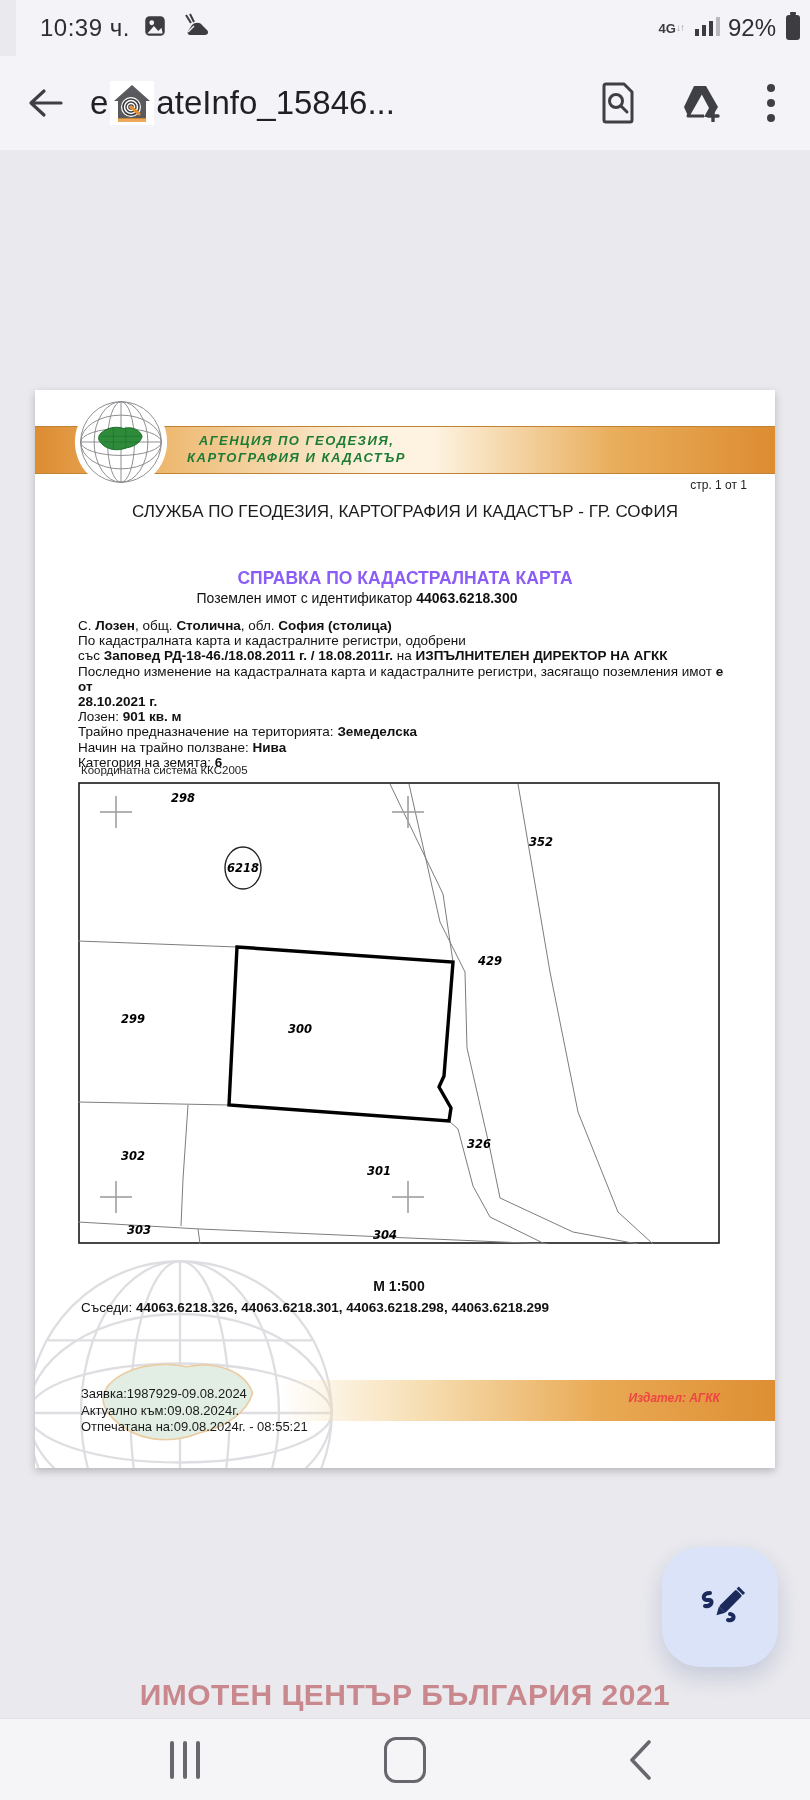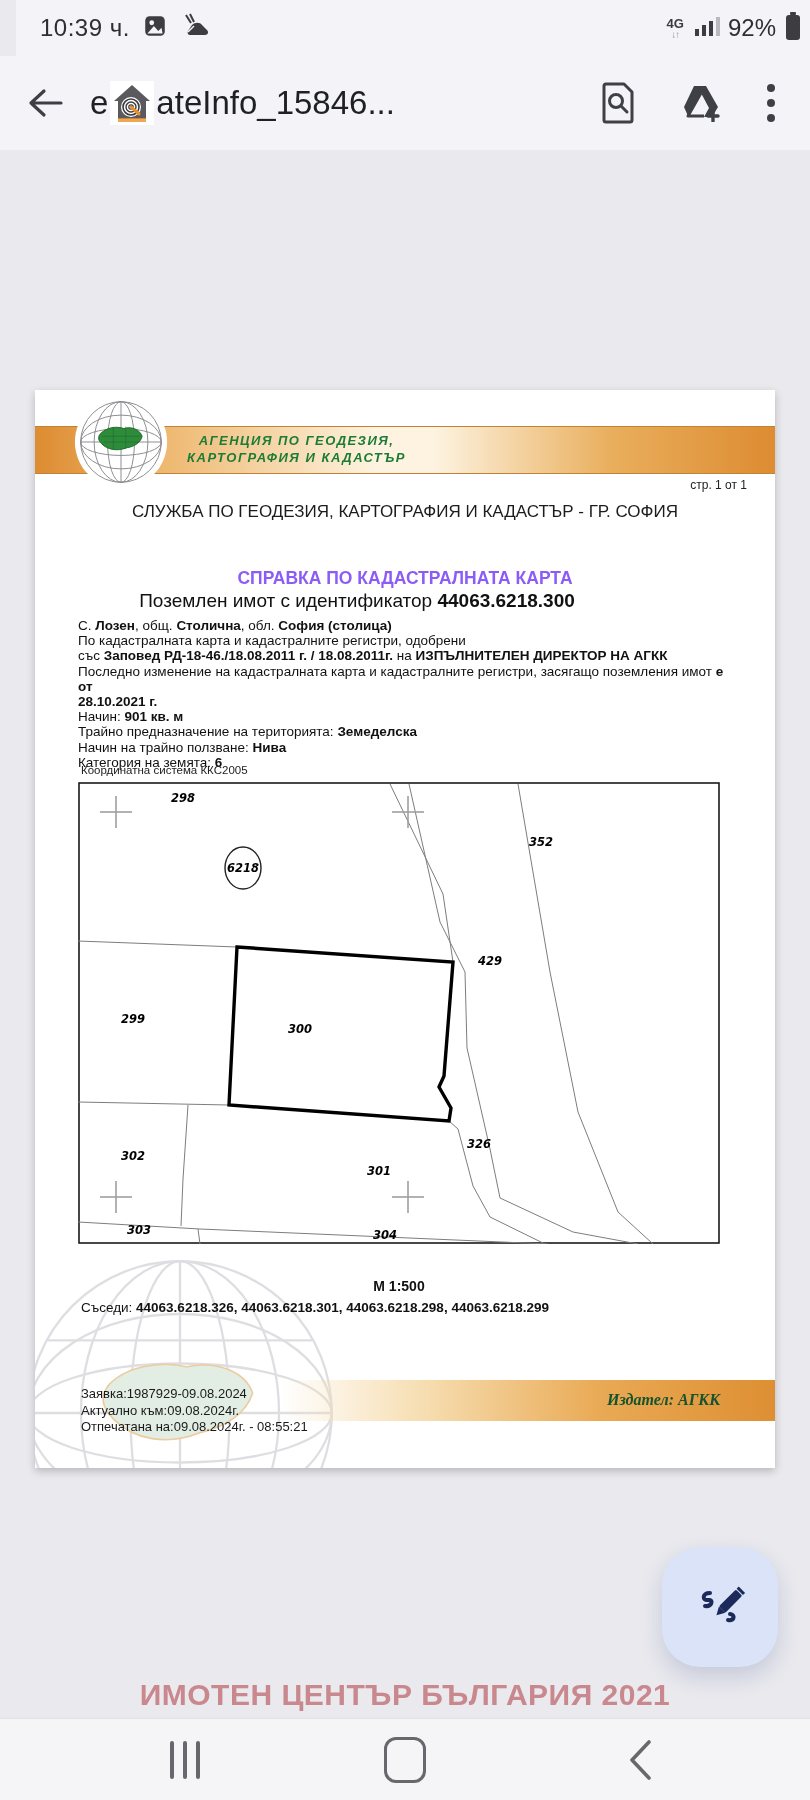--- a/index.html
+++ b/index.html
@@ -4,21 +4,21 @@
 <style>
   html,body{margin:0;padding:0;}
   body{width:810px;height:1800px;position:relative;font-family:"Liberation Sans",sans-serif;background:#e9e9ee;overflow:hidden;}
   .b{font-weight:bold;}
   
   .status-bar{position:absolute;top:0;left:16px;width:810px;height:56px;background:#f4f3f8;display:flex;align-items:center;justify-content:space-between;padding:0 24px;box-sizing:border-box;z-index:30;}
   .sb-left{display:flex;align-items:center;gap:12px;}
   .sb-time{font-size:24px;color:#2e2e33;font-weight:400;letter-spacing:.5px;}
   .sb-right{display:flex;align-items:center;gap:8px;}
   .sb-pct{font-size:24px;color:#2e2e33;}
-  .net-wrap{display:flex;flex-direction:column;align-items:center;line-height:1;margin-right:2px;}
+  .net-wrap{display:flex;flex-direction:row;align-items:center;line-height:1;margin-right:2px;}
   .net-4g{font-size:13px;font-weight:bold;color:#3a3a3f;}
   .net-arrows{font-size:10px;color:#9a9aa0;letter-spacing:-1px;}
   
   .toolbar{position:absolute;top:56px;left:0;width:810px;height:94px;background:#f4f3f8;display:flex;align-items:center;z-index:30;}
   .tb-back{width:90px;display:flex;justify-content:center;align-items:center;cursor:pointer;}
   .tb-title{flex:1;display:flex;align-items:center;font-size:33px;color:#1f2024;white-space:nowrap;overflow:hidden;}
   .tb-doc-icon{width:44px;height:44px;margin:0 2px;flex:0 0 auto;}
   .tb-actions{display:flex;align-items:center;gap:44px;padding-right:34px;}
   .tb-btn{display:flex;align-items:center;justify-content:center;cursor:pointer;}
   
@@ -26,29 +26,29 @@
   .page{position:absolute;left:35px;top:240px;width:740px;height:1078px;background:#ffffff;box-shadow:0 3px 8px rgba(0,0,0,.22);overflow:hidden;}
   
   .banner{position:absolute;left:0;top:36px;width:740px;height:46px;background:linear-gradient(90deg,#dd8c31 0%,#edb56a 16%,#fdf3e0 46%,#fdf3e0 54%,#e9ae5c 78%,#dd8c31 100%);border-top:1px solid #c08336;border-bottom:1px solid #c08336;}
   .agency-name{position:absolute;left:152px;top:42px;font-size:13px;font-weight:bold;font-style:italic;color:#1c7c35;letter-spacing:1.5px;line-height:17px;text-align:center;}
   .banner-address{position:absolute;right:14px;top:39px;text-align:right;font-size:9.5px;line-height:13px;color:#f7f3ea;}
   .banner-address .mail{color:#1e6e34;font-weight:bold;}
   .agkk-logo{position:absolute;left:38px;top:4px;}
   .page-note{position:absolute;top:88px;right:28px;font-size:12px;color:#222;}
   .office-title{position:absolute;top:112px;left:0;width:740px;text-align:center;font-size:17px;color:#1c1c1c;}
   .doc-title{position:absolute;top:155px;left:0;width:740px;text-align:center;font-size:17.5px;font-weight:bold;color:#8b5cf6;margin-top:23px;}
-  .parcel-line{position:absolute;top:200px;left:0;width:644px;text-align:center;font-size:19px;color:#111;}
+  .parcel-line{position:absolute;top:200px;left:0;width:644px;text-align:center;font-size:14px;color:#111;}
   .body-lines{position:absolute;top:228px;left:43px;width:660px;font-size:13.5px;line-height:15.2px;color:#111;}
   .coord-note{position:absolute;top:374px;left:46px;font-size:11.5px;color:#222;}
   .map-wrap{position:absolute;top:392px;left:43px;width:642px;height:462px;}
   .map-wrap svg{display:block;}
   .map-scale{position:absolute;top:888px;left:43px;width:642px;text-align:center;font-size:14px;font-weight:bold;color:#111;}
   .neighbors{position:absolute;top:910px;left:46px;font-size:13.5px;color:#111;}
   .footer-bar{position:absolute;top:990px;left:246px;width:494px;height:41px;background:linear-gradient(90deg,rgba(253,244,226,0) 0%,#f6dcae 30%,#e9a954 65%,#de8f33 100%);}
-  .issuer{position:absolute;top:1001px;right:55px;font-size:16px;font-style:italic;font-weight:bold;color:#14532d;font-family:Liberation Serif, serif;}
+  .issuer{position:absolute;top:1001px;right:55px;font-size:12px;font-style:italic;font-weight:bold;color:#ef4444;}
   .footer-rows{position:absolute;top:996px;left:46px;font-size:13px;line-height:16.5px;color:#1a1a1a;}
   .watermark{position:absolute;left:-20px;top:858px;opacity:.6;}
   
   .m-thin{fill:none;stroke:#7d7d7d;stroke-width:1;}
   .m-thick{fill:none;stroke:#000;stroke-width:3.4;stroke-linejoin:miter;}
   .m-cross{stroke:#9f9fa3;stroke-width:1.6;}
   .m-label{font-family:"DejaVu Sans",sans-serif;font-size:11.5px;font-style:italic;font-weight:bold;fill:#000;text-anchor:middle;}
   .m-border{fill:none;stroke:#1a1a1a;stroke-width:1.6;}
   .m-circle{fill:none;stroke:#222;stroke-width:1.4;}
   
@@ -210,21 +210,21 @@
     <div class="parcel-line">
       <span>Поземлен имот с  идентификатор  </span><span class="b">44063.6218.300</span>
     </div>
 
     <div class="body-lines" id="body-lines">
         <div><span>С. </span><span class="b">Лозен</span><span>, общ. </span><span class="b">Столична</span><span>, обл. </span><span class="b">София (столица)</span></div>
         <div><span>По кадастралната карта и кадастралните регистри, одобрени</span></div>
         <div><span>със </span><span class="b">Заповед РД-18-46./18.08.2011 г. / 18.08.2011г.</span><span> на </span><span class="b">ИЗПЪЛНИТЕЛЕН ДИРЕКТОР НА АГКК</span></div>
         <div><span>Последно изменение на кадастралната карта и кадастралните регистри, засягащо поземления имот </span><span class="b">е от</span></div>
         <div><span class="b">28.10.2021 г.</span></div>
-        <div><span>Начин: </span><span class="b">901 кв. м</span></div>
+        <div><span>Лозен: </span><span class="b">901 кв. м</span></div>
         <div><span>Трайно предназначение на територията: </span><span class="b">Земеделска</span></div>
         <div><span>Начин на трайно ползване: </span><span class="b">Нива</span></div>
         <div><span>Категория на земята: </span><span class="b">6</span></div>
       </div>
 
     <div class="coord-note">Координатна система ККС2005</div>
 
     <div class="map-wrap">
       <svg id="map-svg" width="642" height="462" viewBox="0 0 642 462">
         <rect class="m-border" x="1" y="1" width="640" height="460"></rect>

